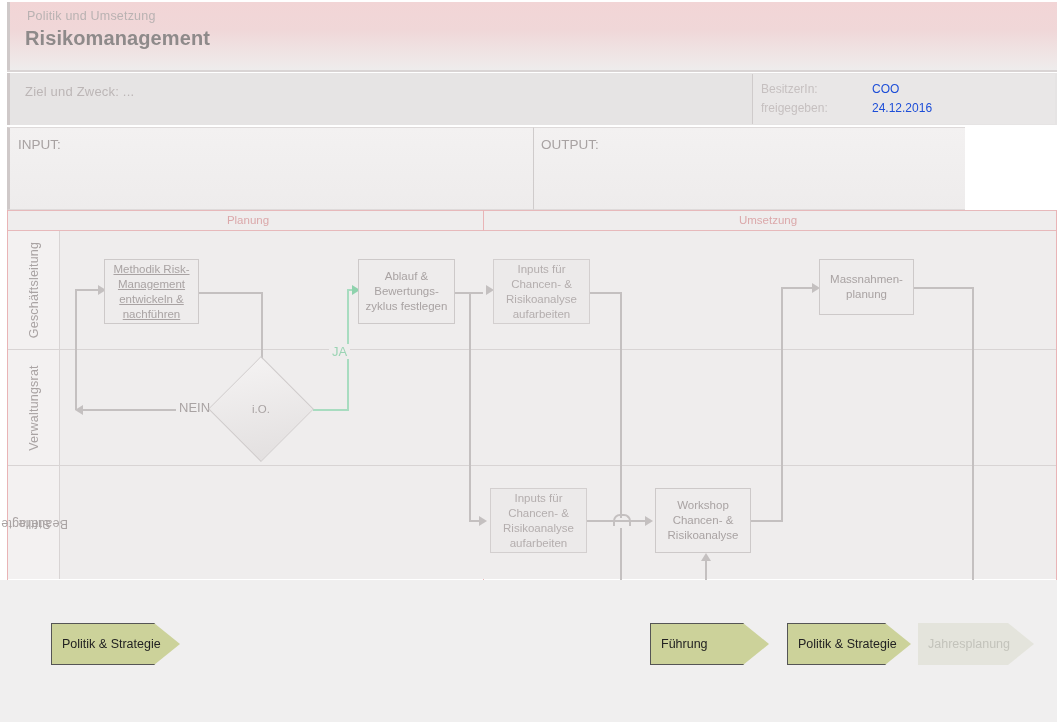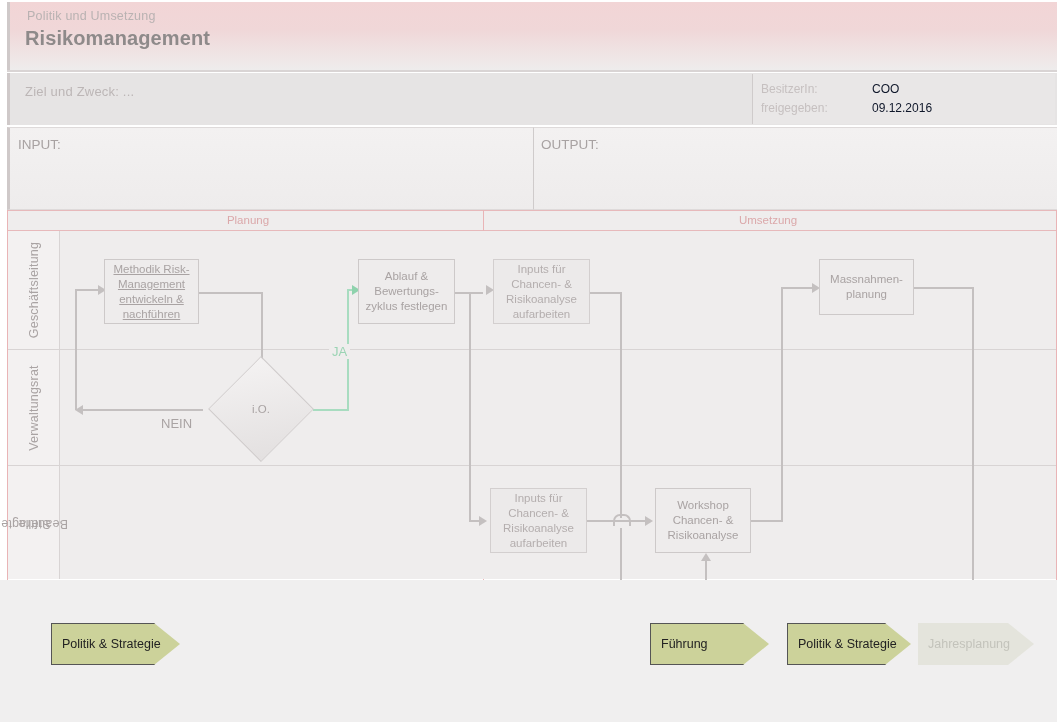--- a/index.html
+++ b/index.html
@@ -14,28 +14,28 @@
   .title-main{position:absolute;left:15px;top:25px;font-size:20px;font-weight:bold;color:#8e8a8a;letter-spacing:.1px;}
   .title-underline{position:absolute;left:7px;top:70px;width:1050px;height:2px;background:#d9d4d4;}
 
   
   .purpose-row{position:absolute;left:7px;top:73px;width:1050px;height:52px;
     background:#e6e4e4;border-left:3px solid #cfc9c9;box-sizing:border-box;}
   .purpose-text{position:absolute;left:15px;top:11px;font-size:13px;color:#bcb6b6;letter-spacing:.2px;}
   .owner-box{position:absolute;left:752px;top:74px;width:303px;height:50px;
     background:#e9e7e7;border-left:1px solid #cfcbcb;box-sizing:border-box;}
   .owner-lbl{position:absolute;font-size:12px;color:#c6c0c0;}
-  .owner-val{position:absolute;font-size:12px;color:#0f172a;}
+  .owner-val{position:absolute;font-size:12px;color:#1d4ed8;}
 
   
   .io-wrap{position:absolute;left:7px;top:127px;width:1050px;height:83px;}
   .io-box{position:absolute;top:0;height:83px;box-sizing:border-box;
     background:linear-gradient(to bottom,#f3f1f1 0%,#eeecec 100%);}
   .io-left{left:0;width:526px;border-left:3px solid #cfc9c9;border-top:1px solid #dedada;border-bottom:1px solid #dedada;}
-  .io-right{left:526px;width:524px;border-left:1px solid #cfcbcb;border-top:1px solid #dedada;border-bottom:1px solid #dedada;padding-left:48px;}
+  .io-right{left:526px;width:432px;border-left:1px solid #cfcbcb;border-top:1px solid #dedada;border-bottom:1px solid #dedada;padding-left:48px;}
   .io-lbl{position:absolute;left:8px;top:9px;font-size:13.5px;color:#a8a2a2;}
   .io-right .io-lbl{left:7px;}
 
   
   .phase-band{position:absolute;left:7px;top:210px;width:1050px;height:21px;
     border-top:1px solid #e7b9bb;border-bottom:1px solid #e7b9bb;box-sizing:border-box;background:#efeded;}
   .phase-cell{position:absolute;top:0;height:19px;line-height:19px;text-align:center;
     font-size:11.5px;color:#dba8aa;}
   .phase-sep{position:absolute;top:210px;width:1px;height:370px;background:#e9b4b6;}
   .phase-left-edge{position:absolute;left:7px;top:210px;width:1px;height:370px;background:#e9b4b6;}
@@ -98,21 +98,21 @@
   </div>
   <div class="title-underline"></div>
 
   <div class="purpose-row">
     <div class="purpose-text">Ziel und Zweck: ...</div>
   </div>
   <div class="owner-box">
     <div class="owner-lbl" style="left:8px;top:8px;">BesitzerIn:</div>
     <div class="owner-val" style="left:119px;top:8px;">COO</div>
     <div class="owner-lbl" style="left:8px;top:27px;">freigegeben:</div>
-    <div class="owner-val" style="left:119px;top:27px;">09.12.2016</div>
+    <div class="owner-val" style="left:119px;top:27px;">24.12.2016</div>
   </div>
 
   <div class="io-wrap">
     <div class="io-box io-left">
       <div class="io-lbl">INPUT:</div>
     </div>
     <div class="io-box io-right">
       <div class="io-lbl">OUTPUT:</div>
     </div>
   </div>
@@ -144,21 +144,21 @@
         <span class="two"><span>Beauftragte</span><br><span>Stelle</span></span>
       </div>
     </div>
   </div>
 
   <div class="ln h" style="left:83px;top:409px;width:120px;"></div>
   <div class="arw l" style="left:75px;top:405px;"></div>
   <div class="ln v" style="left:75px;top:289px;height:121px;"></div>
   <div class="ln h" style="left:75px;top:289px;width:28px;"></div>
   <div class="arw r" style="left:98px;top:285px;"></div>
-  <div class="edge-lbl" style="left:158px;top:400px;margin-top:16px;">NEIN</div>
+  <div class="edge-lbl" style="left:176px;top:400px;">NEIN</div>
 
   <div class="ln h" style="left:198px;top:292px;width:65px;"></div>
   <div class="ln v" style="left:261px;top:292px;height:76px;"></div>
   <div class="arw d" style="left:257px;top:364px;"></div>
 
   <div class="ln h g" style="left:313px;top:409px;width:36px;"></div>
   <div class="ln v g" style="left:347px;top:289px;height:121px;"></div>
   <div class="ln h g" style="left:347px;top:289px;width:10px;"></div>
   <div class="arw r g" style="left:352px;top:285px;"></div>
   <div class="edge-lbl green" style="left:329px;top:344px;">JA</div>

